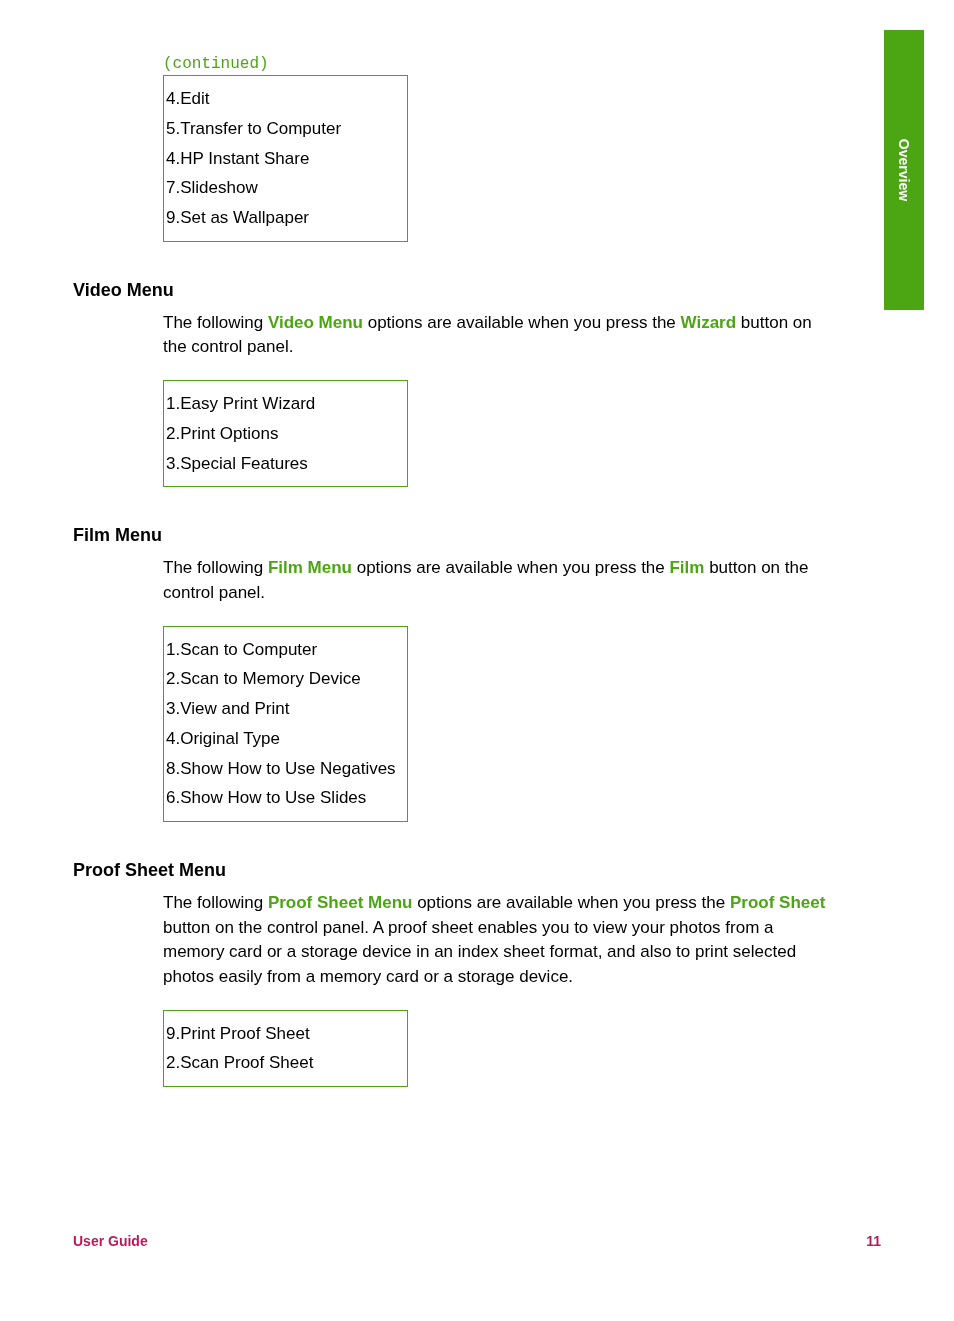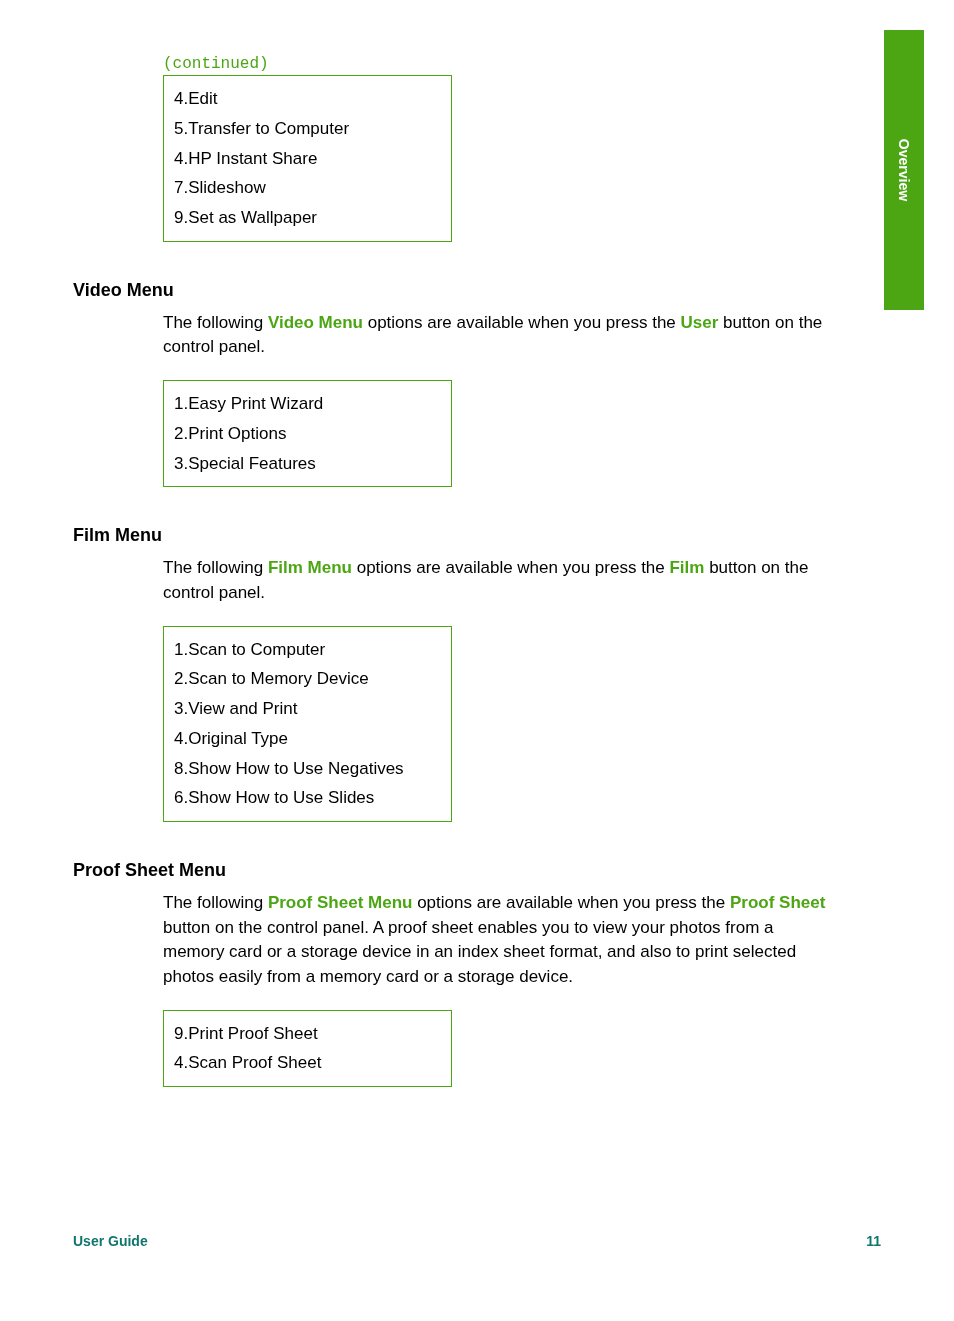--- a/index.html
+++ b/index.html
@@ -19,31 +19,31 @@
     color: #fff;
     font-weight: bold;
     font-size: 14px;
     white-space: nowrap;
   }
   .content { position: absolute; left: 73px; right: 120px; top: 55px; }
   .continued { color: #4ca614; font-size: 16px; margin-left: 90px; margin-bottom: 2px; font-family: Liberation Mono, monospace; }
   .box {
     margin-left: 90px;
     border: 1px solid #4ca614;
-    width: 289px;
-    padding: 8px 10px 8px 10px;
+    width: 245px;
+    padding: 8px 10px 8px 2px;
   }
   .box .item { font-size: 17px; line-height: 1.75; }
   .section-heading { font-size: 18px; font-weight: bold; margin-left: 0; }
   .para { margin-left: 90px; font-size: 17px; line-height: 1.45; }
   .hl { color: #4ca614; font-weight: bold; }
   .gap-lg { height: 38px; }
   .gap-md { height: 20px; }
   .gap-sm { height: 10px; }
-  .footer { position: absolute; left: 73px; right: 73px; bottom: 72px; display: flex; justify-content: space-between; font-size: 14px; font-weight: bold; color: #0f766e; }
+  .footer { position: absolute; left: 73px; right: 73px; bottom: 72px; display: flex; justify-content: space-between; font-size: 14px; font-weight: bold; color: #be185d; }
 </style>
 </head>
 <body>
 
 <div class="page">
 
   <div class="side-tab">
     <div class="side-tab-label">Overview</div>
   </div>
 
@@ -56,21 +56,21 @@
       <div class="item">4.HP Instant Share</div>
       <div class="item">7.Slideshow</div>
       <div class="item">9.Set as Wallpaper</div>
     </div>
 
     <div class="gap-lg"></div>
 
     <div class="section-heading">Video Menu</div>
     <div class="gap-sm"></div>
     <p class="para">
-      <span>The following </span><span class="hl">Video Menu</span><span> options are available when you press the </span><span class="hl">User</span><span> button on the control panel.</span>
+      <span>The following </span><span class="hl">Video Menu</span><span> options are available when you press the </span><span class="hl">Wizard</span><span> button on the control panel.</span>
     </p>
     <div class="gap-md"></div>
     <div class="box">
       <div class="item">1.Easy Print Wizard</div>
       <div class="item">2.Print Options</div>
       <div class="item">3.Special Features</div>
     </div>
 
     <div class="gap-lg"></div>
 
@@ -92,21 +92,21 @@
     <div class="gap-lg"></div>
 
     <div class="section-heading">Proof Sheet Menu</div>
     <div class="gap-sm"></div>
     <p class="para">
       <span>The following </span><span class="hl">Proof Sheet Menu</span><span> options are available when you press the </span><span class="hl">Proof Sheet</span><span> button on the control panel. A proof sheet enables you to view your photos from a memory card or a storage device in an index sheet format, and also to print selected photos easily from a memory card or a storage device.</span>
     </p>
     <div class="gap-md"></div>
     <div class="box">
       <div class="item">9.Print Proof Sheet</div>
-      <div class="item">4.Scan Proof Sheet</div>
+      <div class="item">2.Scan Proof Sheet</div>
     </div>
 
   </div>
 
   <div class="footer">
     <span>User Guide</span>
     <span>11</span>
   </div>
 
 </div>

